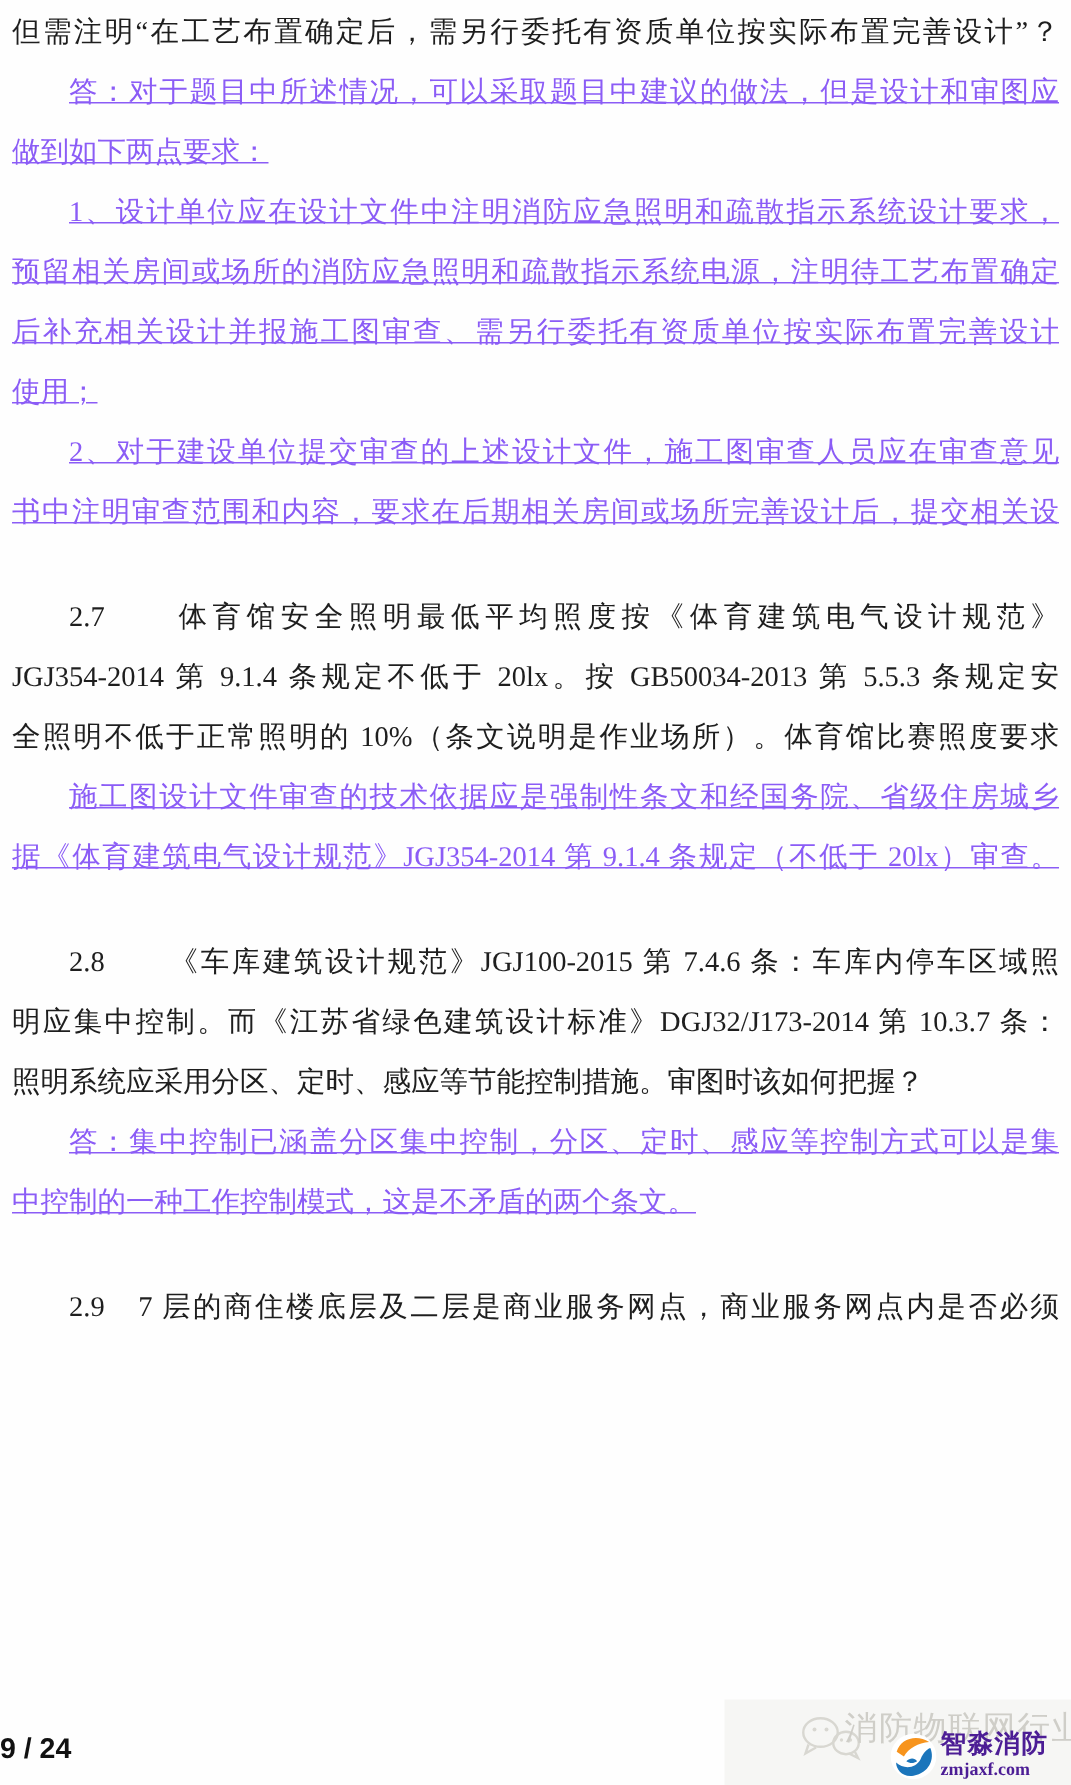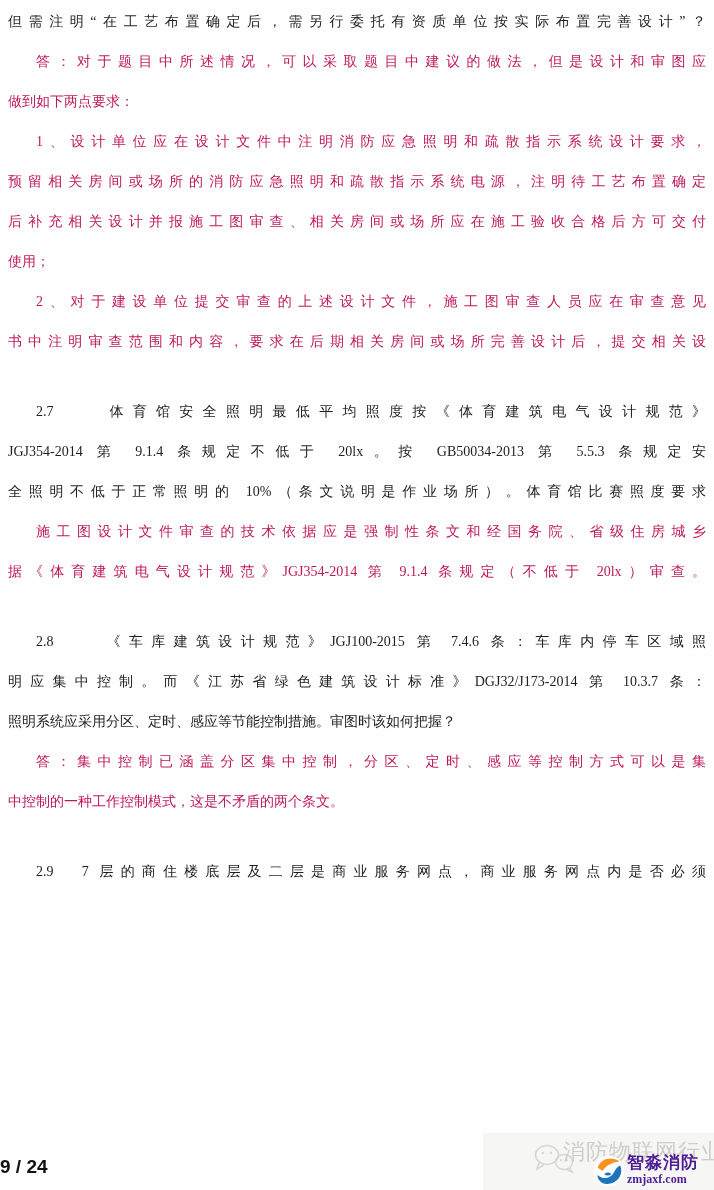--- a/index.html
+++ b/index.html
@@ -3,25 +3,25 @@
 <meta charset="utf-8">
 <style>
   html,body { margin:0; padding:0; }
   body {
     width:714px; height:1190px; position:relative; overflow:hidden;
     background:#fefefe;
     font-family:"Liberation Serif","DejaVu Serif",serif;
   }
   .doc {
     position:absolute; left:8px; right:8px; top:2px;
-    font-size:14px; color:#1e1e1e;
+    font-size:19px; color:#1e1e1e;
   }
   .para { margin:0; }
   .para.gap { margin-top:30px; }
-  .para.red { color:#be185d; }
+  .para.red { color:#8b5cf6;text-decoration:underline; }
   .para.black { color:#1e1e1e; }
   .line {
     height:40px; line-height:40px; overflow:hidden;
     text-align:left; letter-spacing:0;
   }
   .line.ind { padding-left:2em; }
   .line.full { text-align:justify; text-align-last:justify; }
   .footer {
     position:absolute; top:1156px; left:0; width:714px;
     text-align:left;
@@ -59,21 +59,21 @@
     <div class="para black">
       <div class="line full">但需注明“在工艺布置确定后，需另行委托有资质单位按实际布置完善设计”？</div>
     </div>
     <div class="para red">
       <div class="line full ind">答：对于题目中所述情况，可以采取题目中建议的做法，但是设计和审图应</div>
       <div class="line">做到如下两点要求：</div>
     </div>
     <div class="para red">
       <div class="line full ind">1、设计单位应在设计文件中注明消防应急照明和疏散指示系统设计要求，</div>
       <div class="line full">预留相关房间或场所的消防应急照明和疏散指示系统电源，注明待工艺布置确定</div>
-      <div class="line full">后补充相关设计并报施工图审查、相关房间或场所应在施工验收合格后方可交付</div>
+      <div class="line full">后补充相关设计并报施工图审查、需另行委托有资质单位按实际布置完善设计</div>
       <div class="line">使用；</div>
     </div>
     <div class="para red">
       <div class="line full ind">2、对于建设单位提交审查的上述设计文件，施工图审查人员应在审查意见</div>
       <div class="line full">书中注明审查范围和内容，要求在后期相关房间或场所完善设计后，提交相关设</div>
     </div>
     <div class="para black gap">
       <div class="line full ind">2.7　　体育馆安全照明最低平均照度按《体育建筑电气设计规范》</div>
       <div class="line full">JGJ354-2014 第 9.1.4 条规定不低于 20lx。按 GB50034-2013 第 5.5.3 条规定安</div>
       <div class="line full">全照明不低于正常照明的 10%（条文说明是作业场所）。体育馆比赛照度要求</div>

